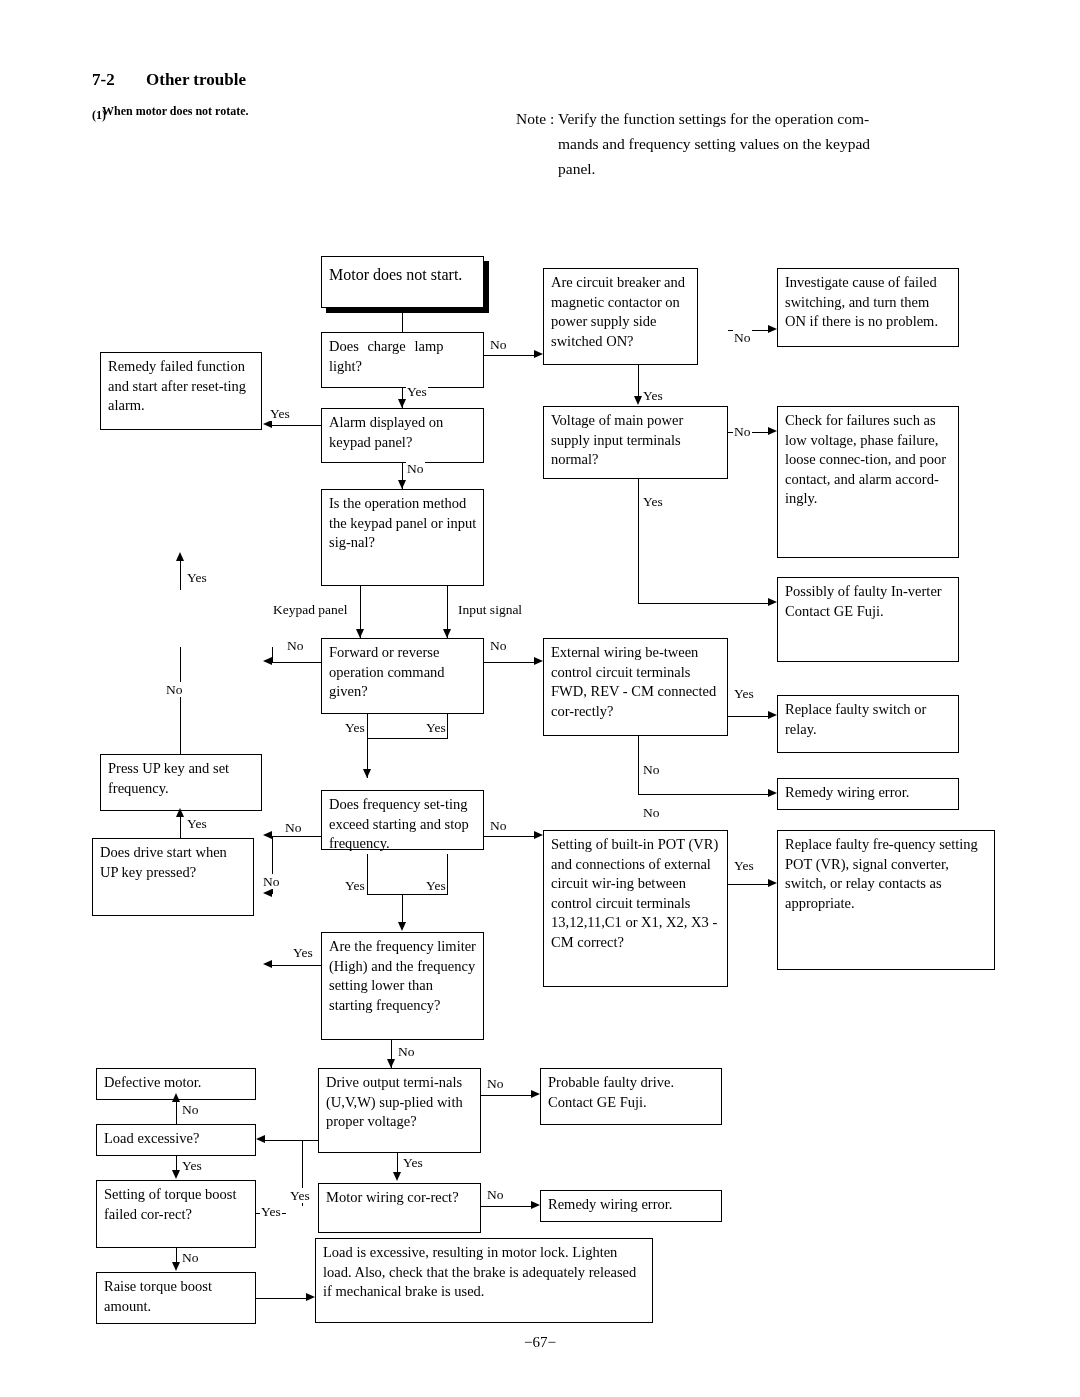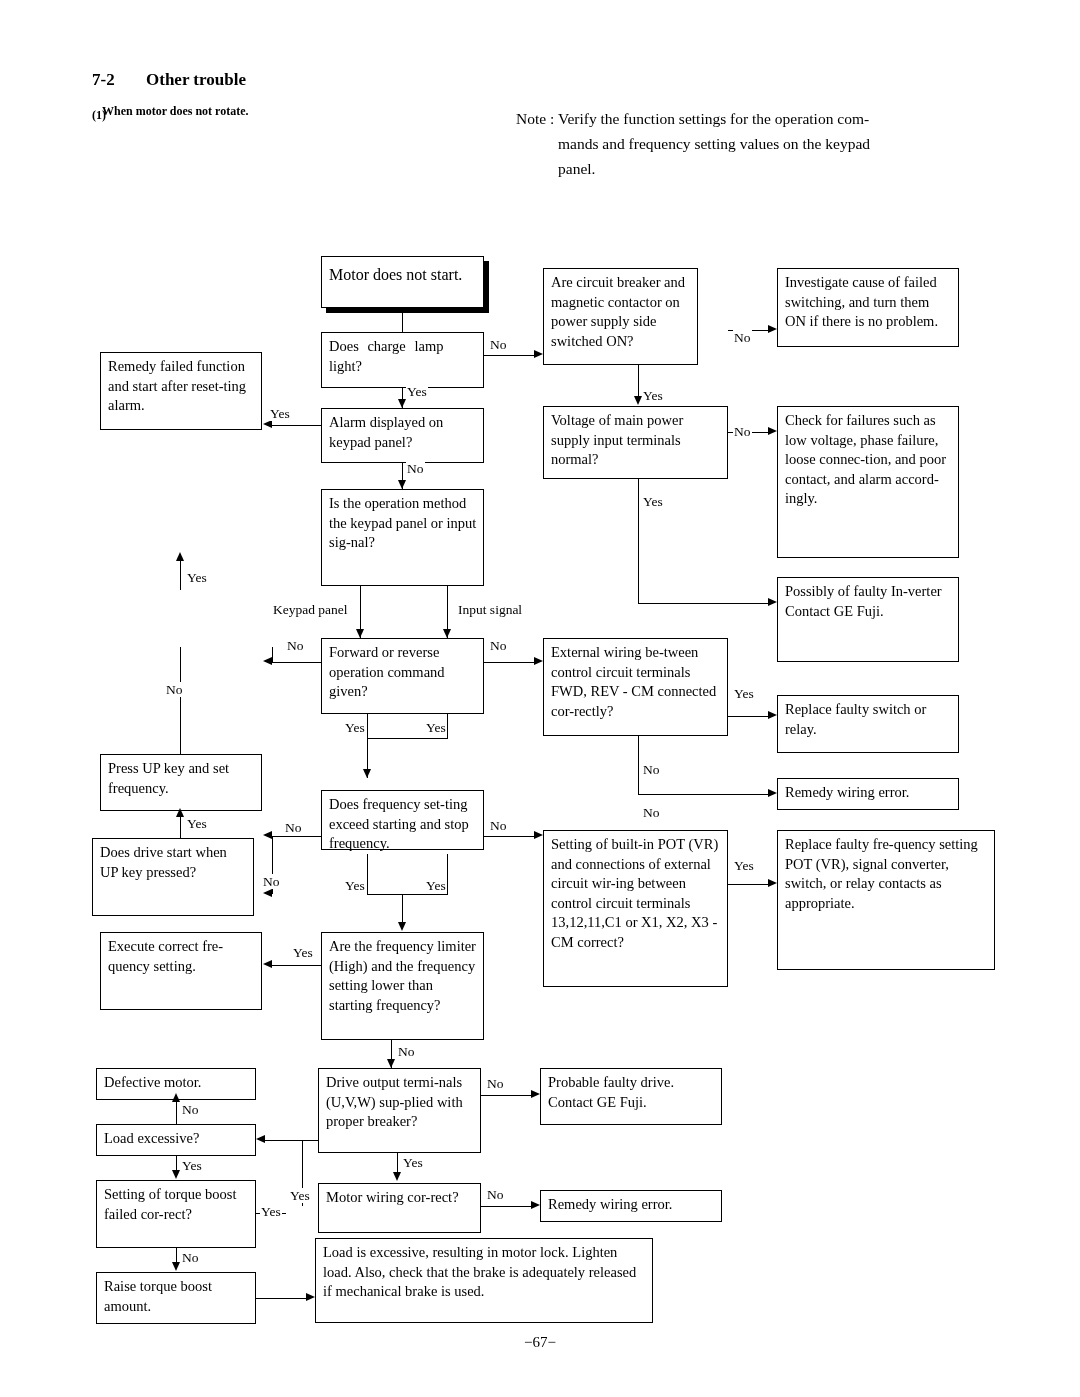--- a/index.html
+++ b/index.html
@@ -52,21 +52,21 @@
   <div class="box" style="left:321px;top:408px;width:163px;height:55px;">Alarm displayed on keypad panel?</div>
 
   <div class="box" style="left:321px;top:489px;width:163px;height:97px;">Is the operation method the keypad panel or input sig-nal?</div>
 
   <div class="box" style="left:321px;top:638px;width:163px;height:76px;">Forward or reverse operation command given?</div>
 
   <div class="box" style="left:321px;top:778px;width:163px;height:60px;margin-top:12px;">Does frequency set-ting exceed starting and stop frequency.</div>
 
   <div class="box" style="left:321px;top:932px;width:163px;height:108px;">Are the frequency limiter (High) and the frequency setting lower than starting frequency?</div>
 
-  <div class="box" style="left:318px;top:1068px;width:163px;height:85px;">Drive output termi-nals (U,V,W) sup-plied with proper breaker?</div>
+  <div class="box" style="left:318px;top:1068px;width:163px;height:85px;">Drive output termi-nals (U,V,W) sup-plied with proper voltage?</div>
 
   <div class="box" style="left:318px;top:1183px;width:163px;height:50px;">Motor wiring cor-rect?</div>
 
   <div class="box" style="left:315px;top:1238px;width:338px;height:85px;" style2="">Load is excessive, resulting in motor lock. Lighten load.  Also, check that the brake is adequately released if mechanical brake is used.</div>
 
   <div class="box" style="left:543px;top:268px;width:155px;height:97px;">Are circuit breaker and magnetic contactor on power supply side switched ON?</div>
 
   <div class="box" style="left:543px;top:406px;width:185px;height:73px;">Voltage of main power supply input terminals normal?</div>
 
   <div class="box" style="left:543px;top:638px;width:185px;height:98px;">External wiring be-tween control circuit terminals FWD, REV - CM connected cor-rectly?</div>
@@ -90,21 +90,20 @@
   <div class="box" style="left:777px;top:830px;width:218px;height:140px;">Replace faulty fre-quency setting POT (VR), signal converter, switch, or relay contacts as appropriate.</div>
 
   <div class="box" style="left:100px;top:352px;width:162px;height:78px;">Remedy failed function and start after reset-ting alarm.</div>
 
 
 
   <div class="box" style="left:100px;top:754px;width:162px;height:57px;">Press UP key and set frequency.</div>
 
   <div class="box" style="left:92px;top:838px;width:162px;height:78px;">Does drive start when UP key pressed?</div>
 
-  <div class="box" style="left:100px;top:932px;width:162px;height:78px;">Execute correct fre-quency setting.</div>
 
   <div class="box" style="left:96px;top:1068px;width:160px;height:32px;">Defective motor.</div>
 
   <div class="box" style="left:96px;top:1124px;width:160px;height:32px;">Load excessive?</div>
 
   <div class="box" style="left:96px;top:1180px;width:160px;height:68px;">Setting of torque boost failed cor-rect?</div>
 
   <div class="box" style="left:96px;top:1272px;width:160px;height:52px;">Raise torque boost amount.</div>
 
   <div class="ln v" style="left:402px;top:308px;height:24px;"></div>

